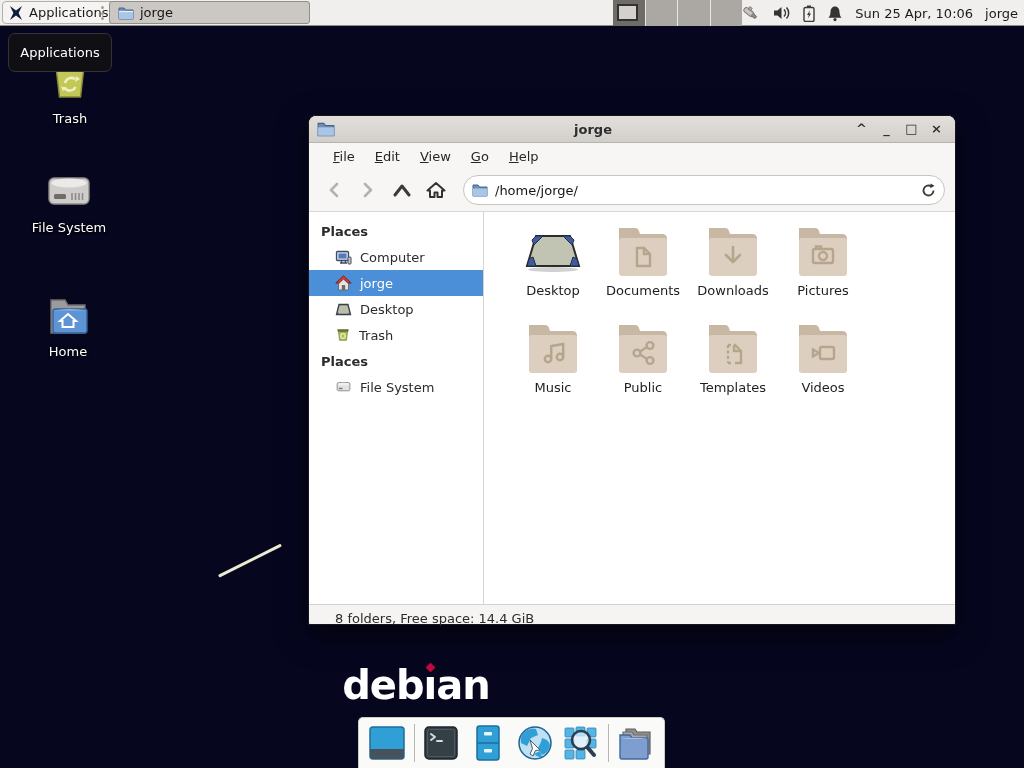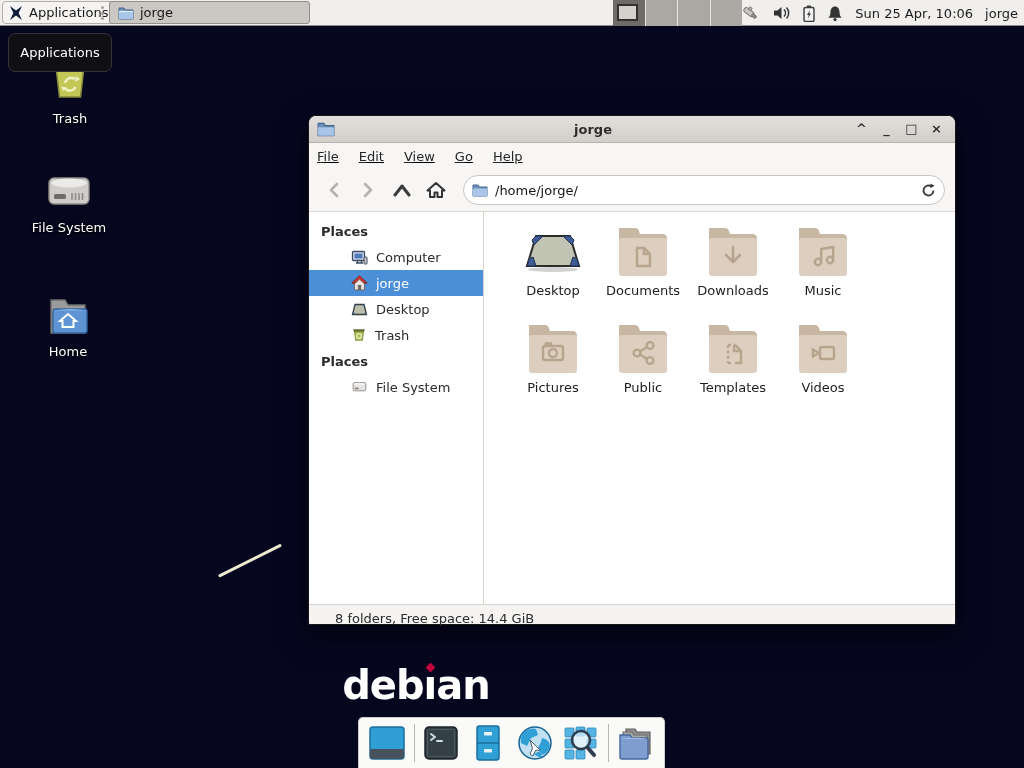--- a/index.html
+++ b/index.html
@@ -30,31 +30,31 @@
   #di-fs { left:21px; top:170px; }
   #di-home { left:20px; top:296px; }
   .stray-line { position:absolute; left:218px; top:575px; width:70px; height:3px; background:#ecead0; transform:rotate(-26.6deg); transform-origin:0 0; border-radius:2px; }
 
   
   .window { position:absolute; left:308px; top:115px; width:648px; height:510px; background:#f7f6f4; border:1px solid #161616; border-radius:8px 8px 2px 2px; box-shadow:0 10px 30px rgba(0,0,0,.55); display:flex; flex-direction:column; }
   .titlebar { height:27px; background:linear-gradient(#e3e0dc,#d2cfcb); border-bottom:1px solid #b7b4b0; border-radius:7px 7px 0 0; display:flex; align-items:center; padding:0 8px; }
   .titlebar .title { flex:1; text-align:center; font-weight:bold; font-size:13px; color:#2d2d2d; }
   .win-controls { display:flex; gap:4px; }
   .win-controls span { width:21px; text-align:center; font-size:13px; font-weight:bold; color:#2f2f2f; line-height:22px; cursor:default; }
-  .menubar { height:26px; background:#f7f6f4; display:flex; align-items:center; padding-left:0; gap:4px;text-decoration:underline; }
+  .menubar { height:26px; background:#f7f6f4; display:flex; align-items:center; padding-left:16px; gap:4px; }
   .menubar .mi { display:inline-block; padding:3px 8px; font-size:13px; color:#262626; }
   .menubar .mi::first-letter { text-decoration:underline; }
   .toolbar { height:43px; background:#f7f6f4; border-bottom:1px solid #dbd8d4; display:flex; align-items:center; padding:0 10px; gap:4px; }
   .nav-btn { width:30px; height:30px; display:flex; align-items:center; justify-content:center; border-radius:3px; }
   .pathbar { flex:1; height:30px; margin-left:8px; background:#ffffff; border:1px solid #c8c4c0; border-radius:15px; display:flex; align-items:center; padding:0 8px; gap:7px; }
   .pathbar input { flex:1; border:none; outline:none; font-size:13px; color:#141414; font-family:"DejaVu Sans",sans-serif; background:transparent; }
   .win-body { flex:1; display:flex; min-height:0; background:#ffffff;gap:20px; }
   .sidebar { width:175px; background:#ffffff; border-right:1px solid #d7d4d0; padding-top:6px; }
   .sb-header { font-weight:bold; font-size:13px; color:#2b2b2b; padding:6px 12px 5px; }
-  .sb-row { height:26px; display:flex; align-items:center; gap:8px; padding-left:42px; font-size:13px; color:#2b2b2b; cursor:default; }
+  .sb-row { height:26px; display:flex; align-items:center; gap:8px; padding-left:26px; font-size:13px; color:#2b2b2b; cursor:default; }
   .sb-row.selected { background:#4a8fd8; color:#ffffff; }
   .main-area { flex:1; padding:10px 0 0 4px; display:flex; flex-wrap:wrap; align-content:flex-start; }
   .fm-item { width:90px; height:95px; display:flex; flex-direction:column; align-items:center; margin-bottom:2px; }
   .fm-item svg { display:block; }
   .fm-label { font-size:13px; color:#1e1e1e; margin-top:1px; white-space:nowrap; }
   .statusbar { height:20px; background:#f5f4f2; border-top:1px solid #d6d3cf; font-size:13px; color:#2b2b2b; line-height:27px; padding-left:26px; border-radius:0 0 2px 2px; }
 
   
   .debian-logo { position:absolute; left:0; top:662px; width:832px; text-align:center; color:#ffffff; font-size:40px; font-weight:700; letter-spacing:-1px; }
   .debian-logo .dotless { position:relative; display:inline-block; }
@@ -304,38 +304,38 @@
               <path d="M25 33 l7 7 7-7"></path>
           </g>
         </svg>
         <div class="fm-label">Downloads</div>
       </div>
       <div class="fm-item">
         <svg width="64" height="60" viewBox="0 0 64 60">
           <path d="M8 6 h16 q3 0 4 3 l1 3 h22 q5 0 5 5 v2 H8 Z" fill="#c8b7a2"></path>
           <rect x="8" y="16" width="48" height="38" rx="3" fill="#dccfc0"></rect>
           <g fill="none" stroke="#b7a48c" stroke-width="2.4">
+            <rect x="22" y="27" width="20" height="14" rx="2"></rect>
+            <circle cx="32" cy="34" r="4"></circle>
+            <path d="M25 27 v-2.5 h5 v2.5"></path>
+          </g>
+        </svg>
+        <div class="fm-label">Pictures</div>
+      </div>
+      <div class="fm-item">
+        <svg width="64" height="60" viewBox="0 0 64 60">
+          <path d="M8 6 h16 q3 0 4 3 l1 3 h22 q5 0 5 5 v2 H8 Z" fill="#c8b7a2"></path>
+          <rect x="8" y="16" width="48" height="38" rx="3" fill="#dccfc0"></rect>
+          <g fill="none" stroke="#b7a48c" stroke-width="2.4">
             <circle cx="27" cy="40" r="3.2"></circle>
               <circle cx="39" cy="38" r="3.2"></circle>
             <path d="M30.2 40 V27 l12 -2 v13"></path>
           </g>
         </svg>
         <div class="fm-label">Music</div>
-      </div>
-      <div class="fm-item">
-        <svg width="64" height="60" viewBox="0 0 64 60">
-          <path d="M8 6 h16 q3 0 4 3 l1 3 h22 q5 0 5 5 v2 H8 Z" fill="#c8b7a2"></path>
-          <rect x="8" y="16" width="48" height="38" rx="3" fill="#dccfc0"></rect>
-          <g fill="none" stroke="#b7a48c" stroke-width="2.4">
-            <rect x="22" y="27" width="20" height="14" rx="2"></rect>
-            <circle cx="32" cy="34" r="4"></circle>
-            <path d="M25 27 v-2.5 h5 v2.5"></path>
-          </g>
-        </svg>
-        <div class="fm-label">Pictures</div>
       </div>
       <div class="fm-item">
         <svg width="64" height="60" viewBox="0 0 64 60">
           <path d="M8 6 h16 q3 0 4 3 l1 3 h22 q5 0 5 5 v2 H8 Z" fill="#c8b7a2"></path>
           <rect x="8" y="16" width="48" height="38" rx="3" fill="#dccfc0"></rect>
           <g fill="none" stroke="#b7a48c" stroke-width="2.4">
             <circle cx="26" cy="34" r="3.4"></circle>
               <circle cx="39" cy="26.5" r="3.4"></circle>
               <circle cx="39" cy="41.5" r="3.4"></circle>
             <path d="M29 32.5 l7 -4.5 M29 35.5 l7 4.5"></path>

